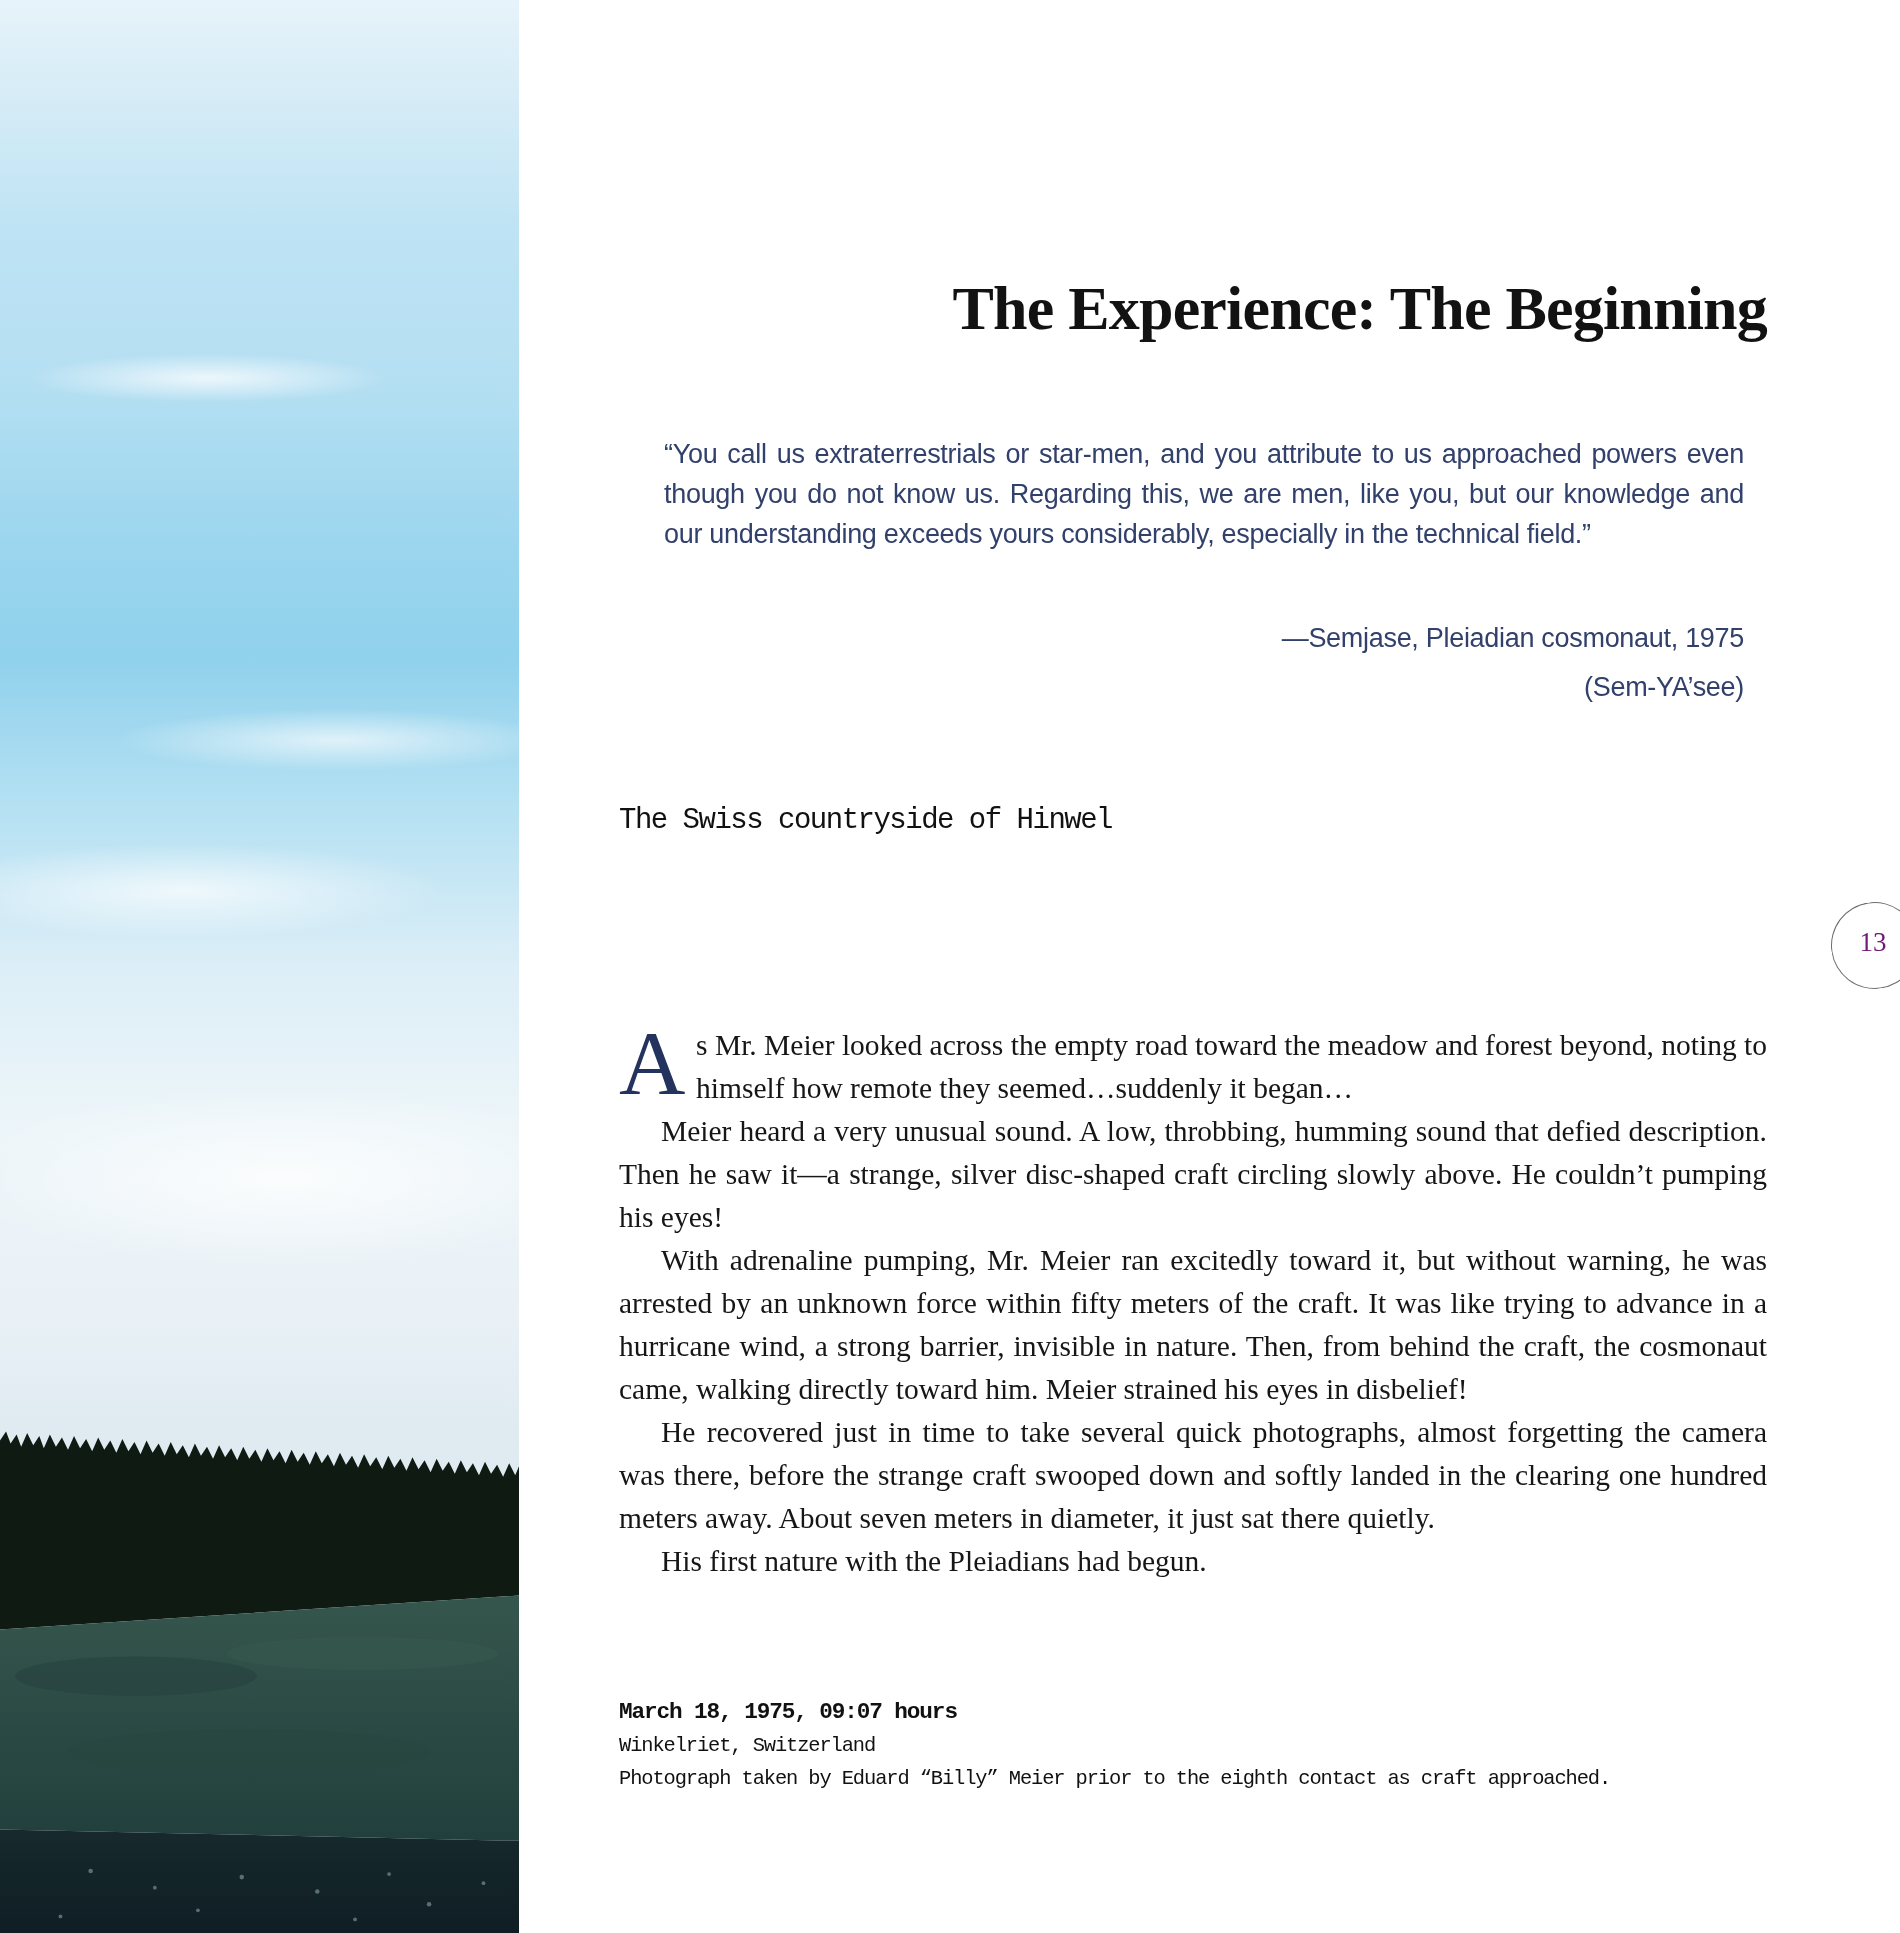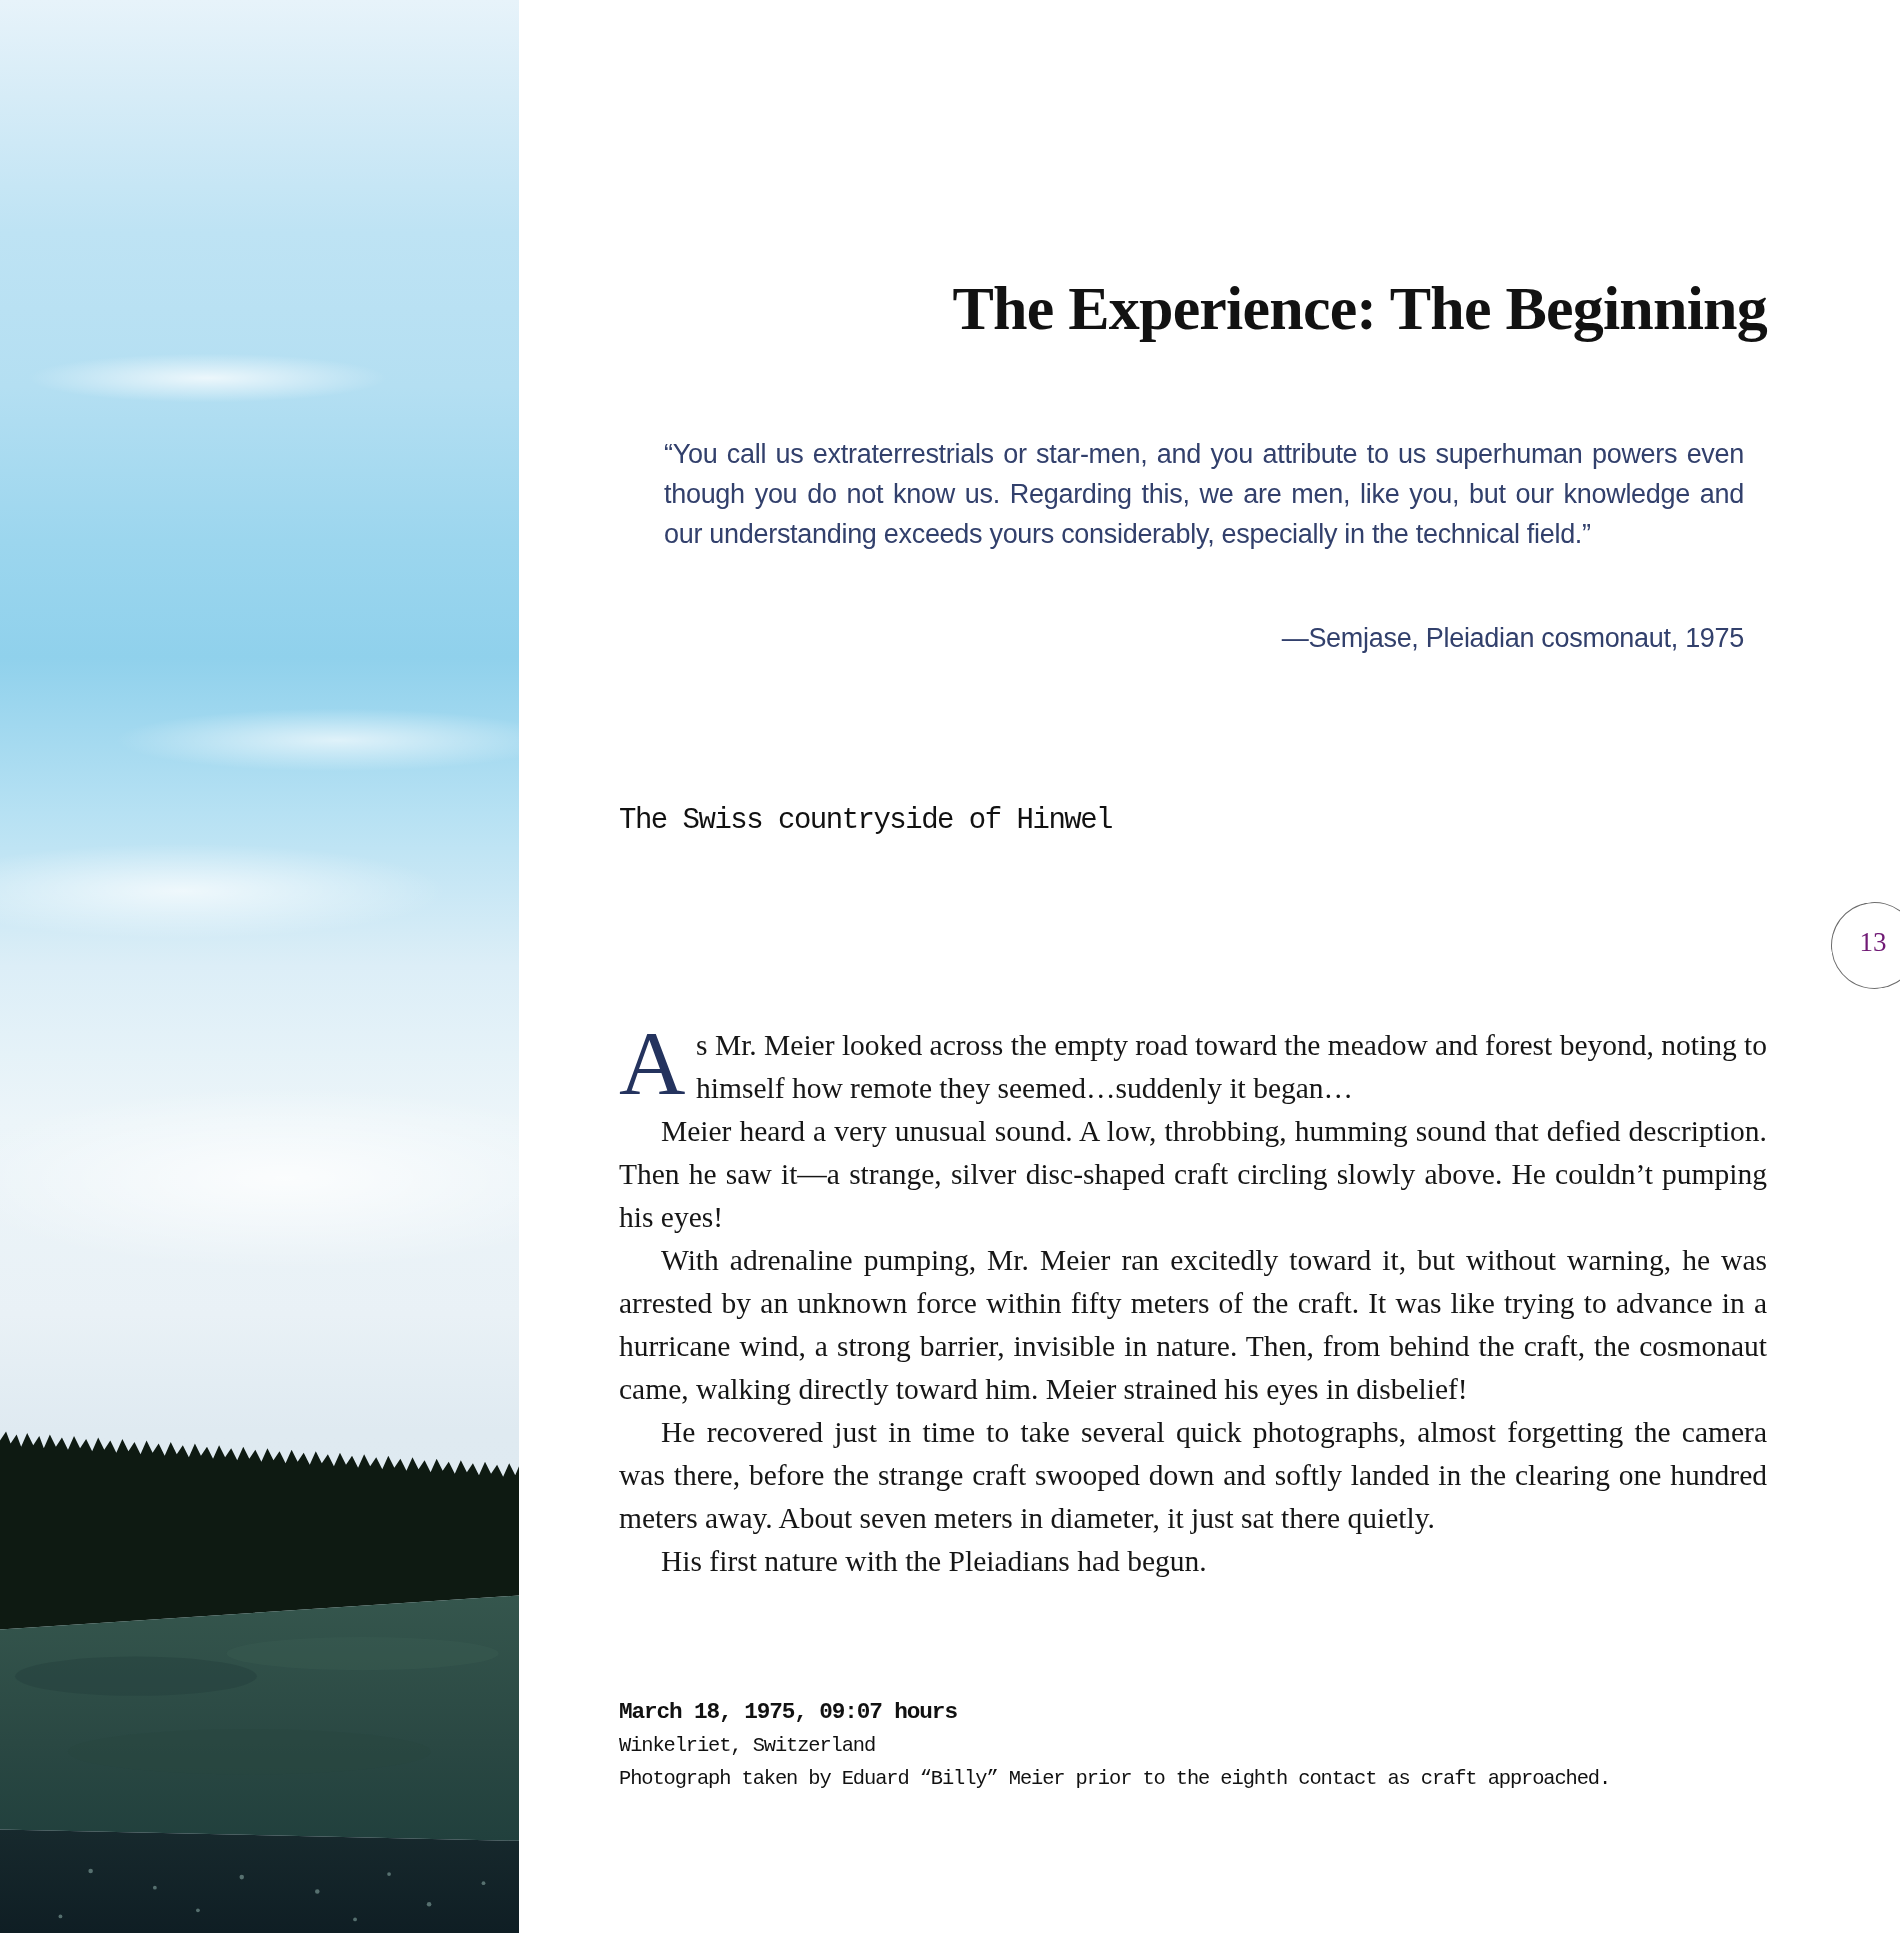--- a/index.html
+++ b/index.html
@@ -103,24 +103,25 @@
         <circle cx="80" cy="648" r="2.5"></circle>
           <circle cx="470" cy="652" r="2.5"></circle>
       </g>
     </svg>
   </div>
 
   <div class="text-col">
 
     <div class="chapter-title">The Experience: The Beginning</div>
 
-    <div class="quote">“You call us extraterrestrials or star-men, and you attribute to us superhuman powers even though you do not know us. Regarding this, we are men, like you, but our knowledge and our understanding exceeds yours considerably, especially in the technical field.”</div>
+    <div class="quote">“You call us extraterrestrials or star-men, and you attribute to us approached powers even though you do not know us. Regarding this, we are men, like you, but our knowledge and our understanding exceeds yours considerably, especially in the technical field.”</div>
 
     <div class="attribution"><span>—</span><span class="name">Semjase</span><span>, Pleiadian cosmonaut, 1975</span></div>
 
+    <div class="pronunciation">(Sem-YA’see)</div>
 
     <div class="event-block">
       <div class="event-line">The Swiss countryside of Hinwel</div>
     </div>
 
     <div class="body-text">
       <p class="first"><span class="dropcap">A</span><span>s Mr. Meier looked across the empty road toward the meadow and forest beyond, noting to himself how remote they seemed…suddenly it began…</span></p>
       <p>Meier heard a very unusual sound. A low, throbbing, humming sound that defied description. Then he saw it—a strange, silver disc-shaped craft circling slowly above. He couldn’t pumping his eyes!</p>
       <p>With adrenaline pumping, Mr. Meier ran excitedly toward it, but without warning, he was arrested by an unknown force within fifty meters of the craft. It was like trying to advance in a hurricane wind, a strong barrier, invisible in nature. Then, from behind the craft, the cosmonaut came, walking directly toward him. Meier strained his eyes in disbelief!</p>
       <p>He recovered just in time to take several quick photographs, almost forgetting the camera was there, before the strange craft swooped down and softly landed in the clearing one hundred meters away. About seven meters in diameter, it just sat there quietly.</p>

